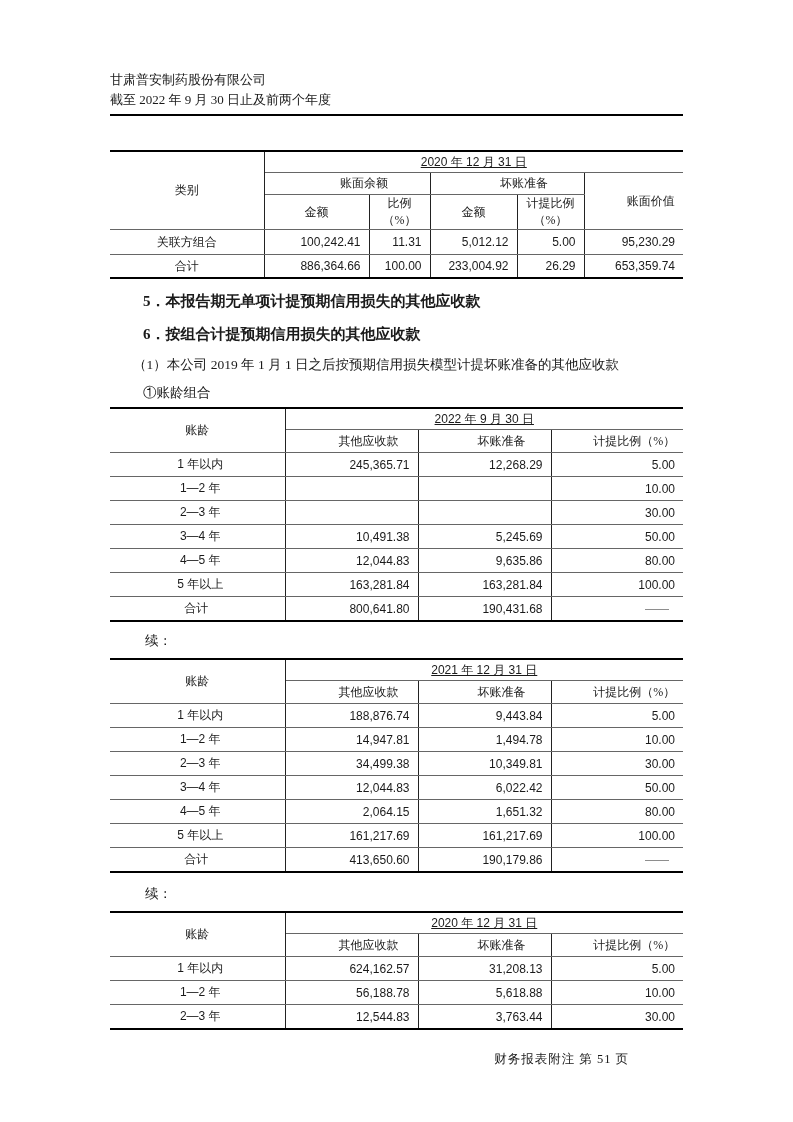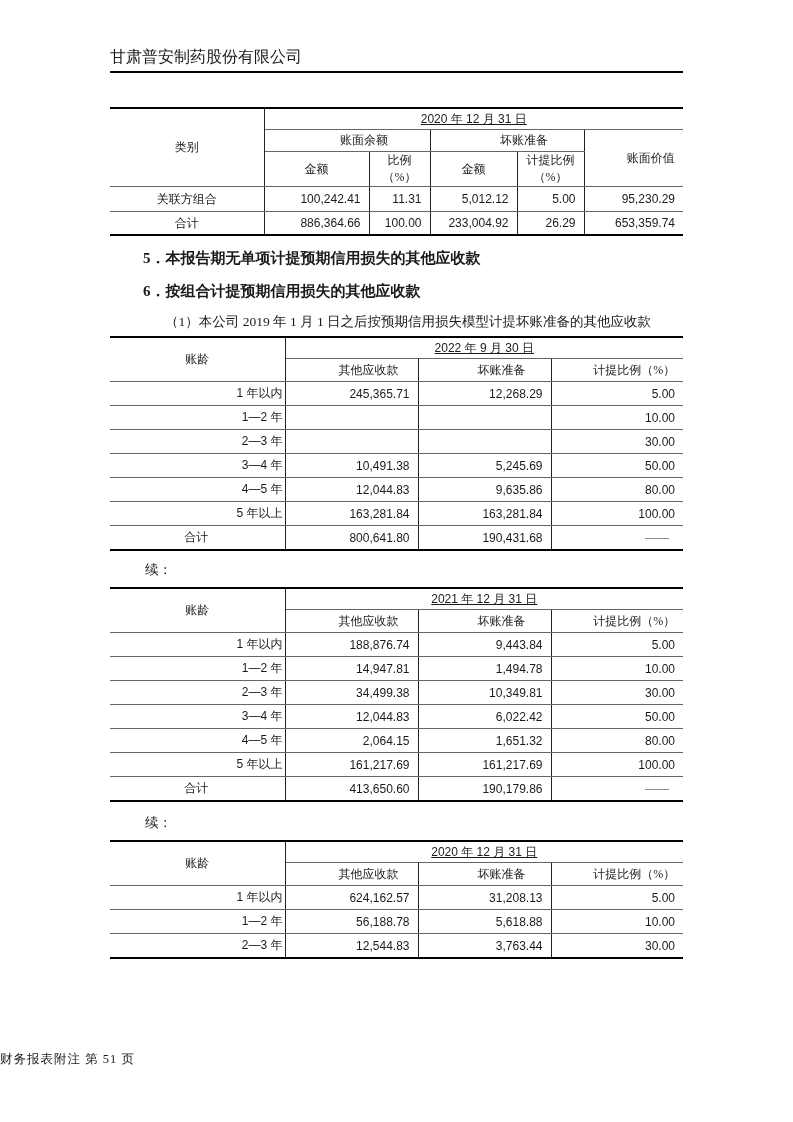--- a/index.html
+++ b/index.html
@@ -4,35 +4,35 @@
 <style>
   html,body { margin:0; padding:0; background:#ffffff; }
   .page {
     position:relative; width:793px; height:1122px; background:#fff;
     font-family:"Liberation Serif","DejaVu Serif",serif;
     color:#1a1a1a; overflow:hidden;
   }
   .content { position:absolute; left:110px; top:0; width:573px; }
 
   
-  .doc-header { padding-top:47px; font-size:16px; line-height:20px; }
+  .doc-header { padding-top:70px; font-size:13px; line-height:20px; }
   .rule { margin-top:4px; height:0; border-top:2.5px solid #000; }
 
   
   table { border-collapse:collapse; table-layout:fixed; width:573px;
           border-top:2px solid #000; border-bottom:2px solid #000;
           font-size:12px; }
   td { border-right:1px solid #222; border-bottom:1px solid #666;
        vertical-align:middle; text-align:center; padding:0 2px;
        overflow:hidden; }
   td.end { border-right:none; }
   tbody tr:last-child td { border-bottom:none; }
   .num { text-align:right; padding-right:8px;
          font-family:"Liberation Sans","DejaVu Sans",sans-serif; }
-  .lbl { text-align:right; padding-left:8px;
+  .lbl { text-align:center; padding-left:8px;
          font-family:"Liberation Sans","DejaVu Sans",sans-serif; }
   .lbl.total { text-align:center; padding-left:0; }
   .dash { color:#808080; padding-right:14px; }
   .hdr { font-family:"Liberation Sans","DejaVu Sans",sans-serif;text-decoration:underline; }
 
   
   .t-cat { margin-top:34px; }
   .t-cat thead tr.r1 td { height:20px; }
   .t-cat thead tr.r2 td { height:21px;padding-left:36px; }
   .t-cat thead tr.r3 td { height:32px; }
@@ -44,37 +44,38 @@
   .t-aging thead tr.r2 td { height:22px;padding-left:36px; }
   .t-aging tbody td { height:23px; }
   .t-aging { margin-top:5px; }
   .t-aging.gap { margin-top:8px; }
 
   
   .h-num { margin:0; margin-top:13px; margin-left:33px;
            font-size:15px; font-weight:bold; line-height:19px; }
   .h-num.second { margin-top:14px; }
   .para { margin:0; margin-top:11px; margin-left:23px;
-          font-size:13.5px; line-height:19px;text-align:center; }
+          font-size:13.5px; line-height:19px; }
   .para.circ { margin-top:9px; margin-left:33px; }
   .cont { margin:0; margin-top:10px; margin-left:35px;
           font-size:13.5px; line-height:18px; }
   .cont.second { margin-top:12px; }
 
   .footer { position:absolute; left:0; top:1051px; width:629px;
-            text-align:left; font-size:12.5px; letter-spacing:1px; }
+            text-align:right; font-size:12.5px; letter-spacing:1px; }
 </style>
 </head>
 <body>
 
 <div class="page">
   <div class="content">
 
     <div class="doc-header">
       <div>甘肃普安制药股份有限公司</div>
+      <div>截至 2022 年 9 月 30 日止及前两个年度</div>
     </div>
     <div class="rule"></div>
 
     <table class="t-cat">
       <colgroup>
         <col style="width:154px">
           <col style="width:105px">
           <col style="width:61px">
         <col style="width:87px">
           <col style="width:67px">
@@ -113,20 +114,21 @@
           <td class="num">233,004.92</td>
           <td class="num">26.29</td>
           <td class="num end">653,359.74</td>
         </tr>
       </tbody>
     </table>
 
     <p class="h-num">5．本报告期无单项计提预期信用损失的其他应收款</p>
     <p class="h-num second">6．按组合计提预期信用损失的其他应收款</p>
     <p class="para">（1）本公司 2019 年 1 月 1 日之后按预期信用损失模型计提坏账准备的其他应收款</p>
+    <p class="para circ">①账龄组合</p>
 
     <table class="t-aging">
       <colgroup>
         <col style="width:175px">
           <col style="width:133px">
           <col style="width:133px">
           <col style="width:132px">
       </colgroup>
       <thead>
         <tr class="r1">

